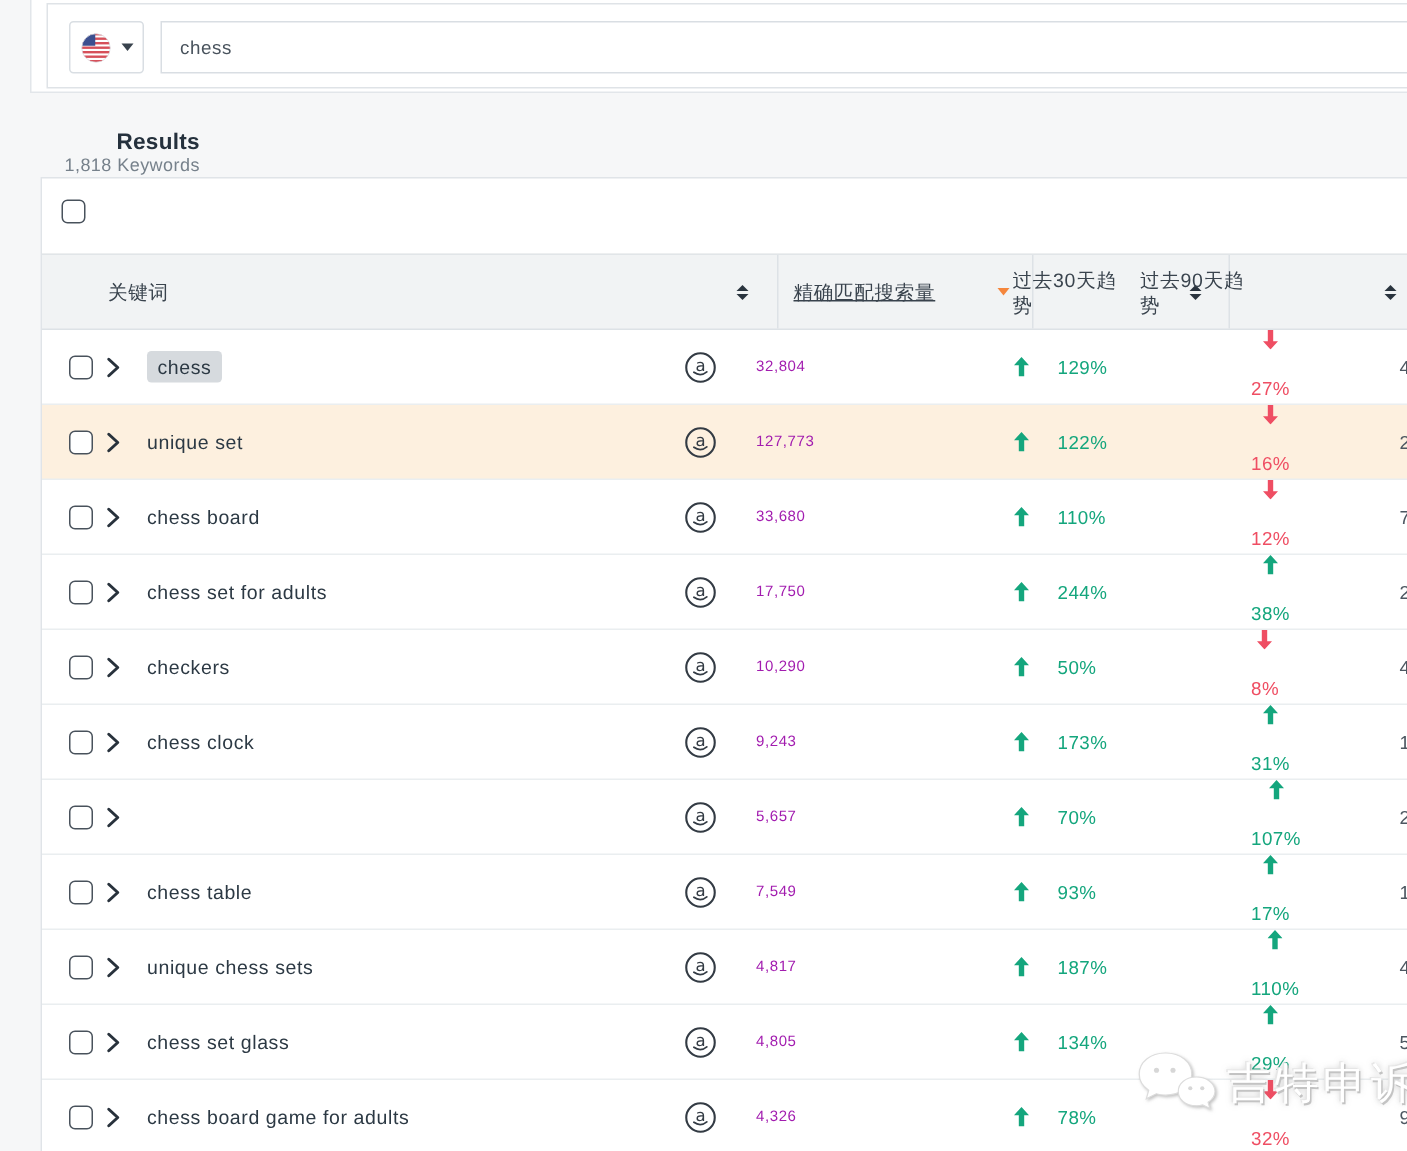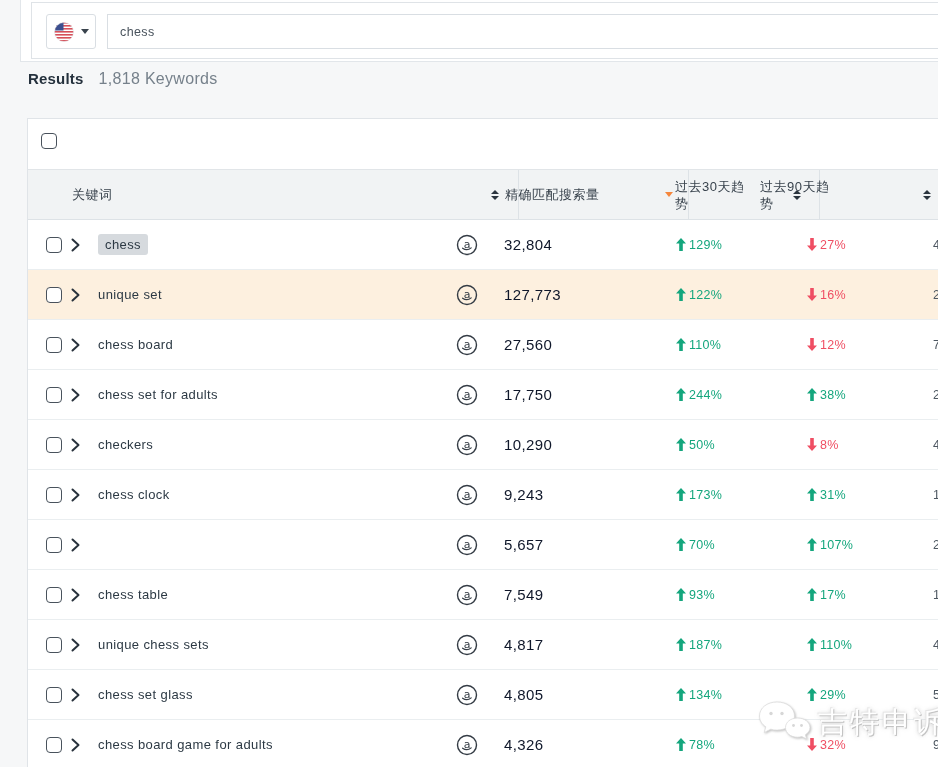--- a/index.html
+++ b/index.html
@@ -14,37 +14,37 @@
   .flag-btn { position:absolute; left:14px; top:11px; width:50px; height:35px;
     border:1px solid #d9dee3; border-radius:3px; background:#fff;
     display:flex; align-items:center; justify-content:center; gap:7px; cursor:pointer; }
   .caret-down { width:0; height:0; border-left:4px solid transparent;
     border-right:4px solid transparent; border-top:5px solid #39434d; }
   .kw-input { position:absolute; left:75px; top:11px; width:835px; height:35px;
     border:1px solid #d9dee3; background:#fff; padding:0 12px; font-size:12.5px;
     color:#49535d; letter-spacing:.4px; font-family:"Liberation Sans",sans-serif; outline:none; }
 
   
-  .results-bar { position:absolute; left:28px; top:70px; display:flex; align-items:flex-start; }
+  .results-bar { position:absolute; left:28px; top:86px; display:flex; align-items:flex-end;flex-direction:column; }
   .results-title { font-size:15px; font-weight:700; color:#25313d; letter-spacing:.2px; }
-  .results-count { font-size:16px; color:#76818b; margin-left:15px; letter-spacing:.3px; }
+  .results-count { font-size:12px; color:#76818b; margin-left:15px; letter-spacing:.3px; }
 
   
   .card { position:absolute; left:27px; top:118px; width:960px; height:700px;
     background:#fff; border:1px solid #e0e4e8; }
   .checkbox { width:16px; height:16px; border:1.6px solid #49525c; border-radius:4px;
     background:#fff; cursor:pointer; flex:0 0 auto; }
   .select-all { position:absolute; left:13px; top:14px; }
 
   .thead { position:absolute; left:0; top:50px; width:100%; height:51px;
     background:#f1f3f4; border-top:1px solid #e1e5e8; border-bottom:1px solid #dde2e6; }
   .th { position:absolute; top:0; height:100%; display:flex; align-items:center;
     font-size:13px; color:#39434d; letter-spacing:.5px; cursor:pointer; }
   .th-kw    { left:18px;margin-left:26px; }
-  .th-vol   { left:477px; }
+  .th-vol   { left:501px;text-decoration:underline; }
   .th-t30   { left:647px; width:72px; line-height:17px; }
   .th-t90   { left:732px; width:72px; line-height:17px; }
   .vdiv { position:absolute; top:0; width:1px; height:100%; background:#dde2e6; }
 
   .sort-both { position:absolute; top:0; height:100%; display:flex; flex-direction:column;
     justify-content:center; gap:2px; cursor:pointer; }
   .sort-both .t-up { width:0;height:0;border-left:4px solid transparent;
     border-right:4px solid transparent;border-bottom:4.5px solid #2a343e; }
   .sort-both .t-dn { width:0;height:0;border-left:4px solid transparent;
     border-right:4px solid transparent;border-top:4.5px solid #2a343e; }
@@ -56,24 +56,24 @@
   .tbody { position:absolute; left:0; top:101px; width:100%; }
   .row { position:relative; width:100%; height:50px; border-bottom:1px solid #eaeef0; background:#fff; }
   .row.hl { background:#fdf0df; }
   .row .checkbox { position:absolute; left:18px; top:17px; }
   .chev { position:absolute; left:43px; top:18px; cursor:pointer; }
   .kw { position:absolute; left:70px; top:0; height:100%; display:flex; align-items:center;
     font-size:13px; color:#2c3944; letter-spacing:.4px; }
   .kw.badge span { background:#d6dade; border-radius:3px; padding:3px 7px; }
   .amz { position:absolute; left:428px; top:14px; cursor:pointer; }
   .vol { position:absolute; left:476px; top:0; height:100%; display:flex; align-items:center;
-    font-size:15px; color:#0f172a; letter-spacing:.4px; }
-  .trend { position:absolute; top:0; height:100%; display:flex; align-items:center; gap:3px;
+    font-size:10px; color:#a21caf; letter-spacing:.4px; }
+  .trend { position:absolute; top:0; height:100%; display:flex; align-items:center; gap:19px;
     font-size:12.5px; font-weight:500; letter-spacing:.3px; }
-  .trend.t30 { left:648px; } .trend.t90 { left:779px; }
+  .trend.t30 { left:648px; } .trend.t90 { left:806px;flex-direction:column; }
   .trend .arr { display:block; }
   .trend.up   { color:#14a67d; } .trend.up .arr path { fill:#14a67d; }
   .trend.down { color:#ef4e63; } .trend.down .arr { transform:rotate(180deg); } .trend.down .arr path { fill:#ef4e63; }
   .partial { position:absolute; left:905px; top:0; height:100%; display:flex; align-items:center;
     font-size:12.5px; color:#4d5761; letter-spacing:.4px; }
 
   
   .watermark { position:absolute; left:756px; top:698px; display:flex; align-items:center;
     gap:6px; z-index:20; }
   .wm-text { font-size:29px; color:#ffffff; letter-spacing:3px; white-space:nowrap;
@@ -212,21 +212,21 @@
       <polyline points="1.5,1.5 7.5,7 1.5,12.5" fill="none" stroke="#28323c" stroke-width="2" stroke-linecap="round" stroke-linejoin="round"></polyline>
     </svg>
     <div class="kw">
           <span>chess board</span>
         </div>
     <svg class="amz" width="22" height="22" viewBox="0 0 22 22">
       <circle cx="11" cy="11" r="9.5" fill="none" stroke="#333b44" stroke-width="1.4"></circle>
       <text x="11" y="13.6" text-anchor="middle" font-size="11" font-family="DejaVu Sans, sans-serif" fill="#333b44">a</text>
       <path d="M6.6,14.2 Q11,17.4 15.2,13.9" fill="none" stroke="#333b44" stroke-width="1.2" stroke-linecap="round"></path>
     </svg>
-    <div class="vol">27,560</div>
+    <div class="vol">33,680</div>
     <div class="trend t30 up">
       <svg class="arr" width="10" height="13" viewBox="0 0 10 13">
         <path d="M5 0 L10 5.5 L6.8 5.5 L6.8 13 L3.2 13 L3.2 5.5 L0 5.5 Z"></path>
       </svg>
       <span>110%</span>
     </div>
     <div class="trend t90 down">
       <svg class="arr" width="10" height="13" viewBox="0 0 10 13">
         <path d="M5 0 L10 5.5 L6.8 5.5 L6.8 13 L3.2 13 L3.2 5.5 L0 5.5 Z"></path>
       </svg>

